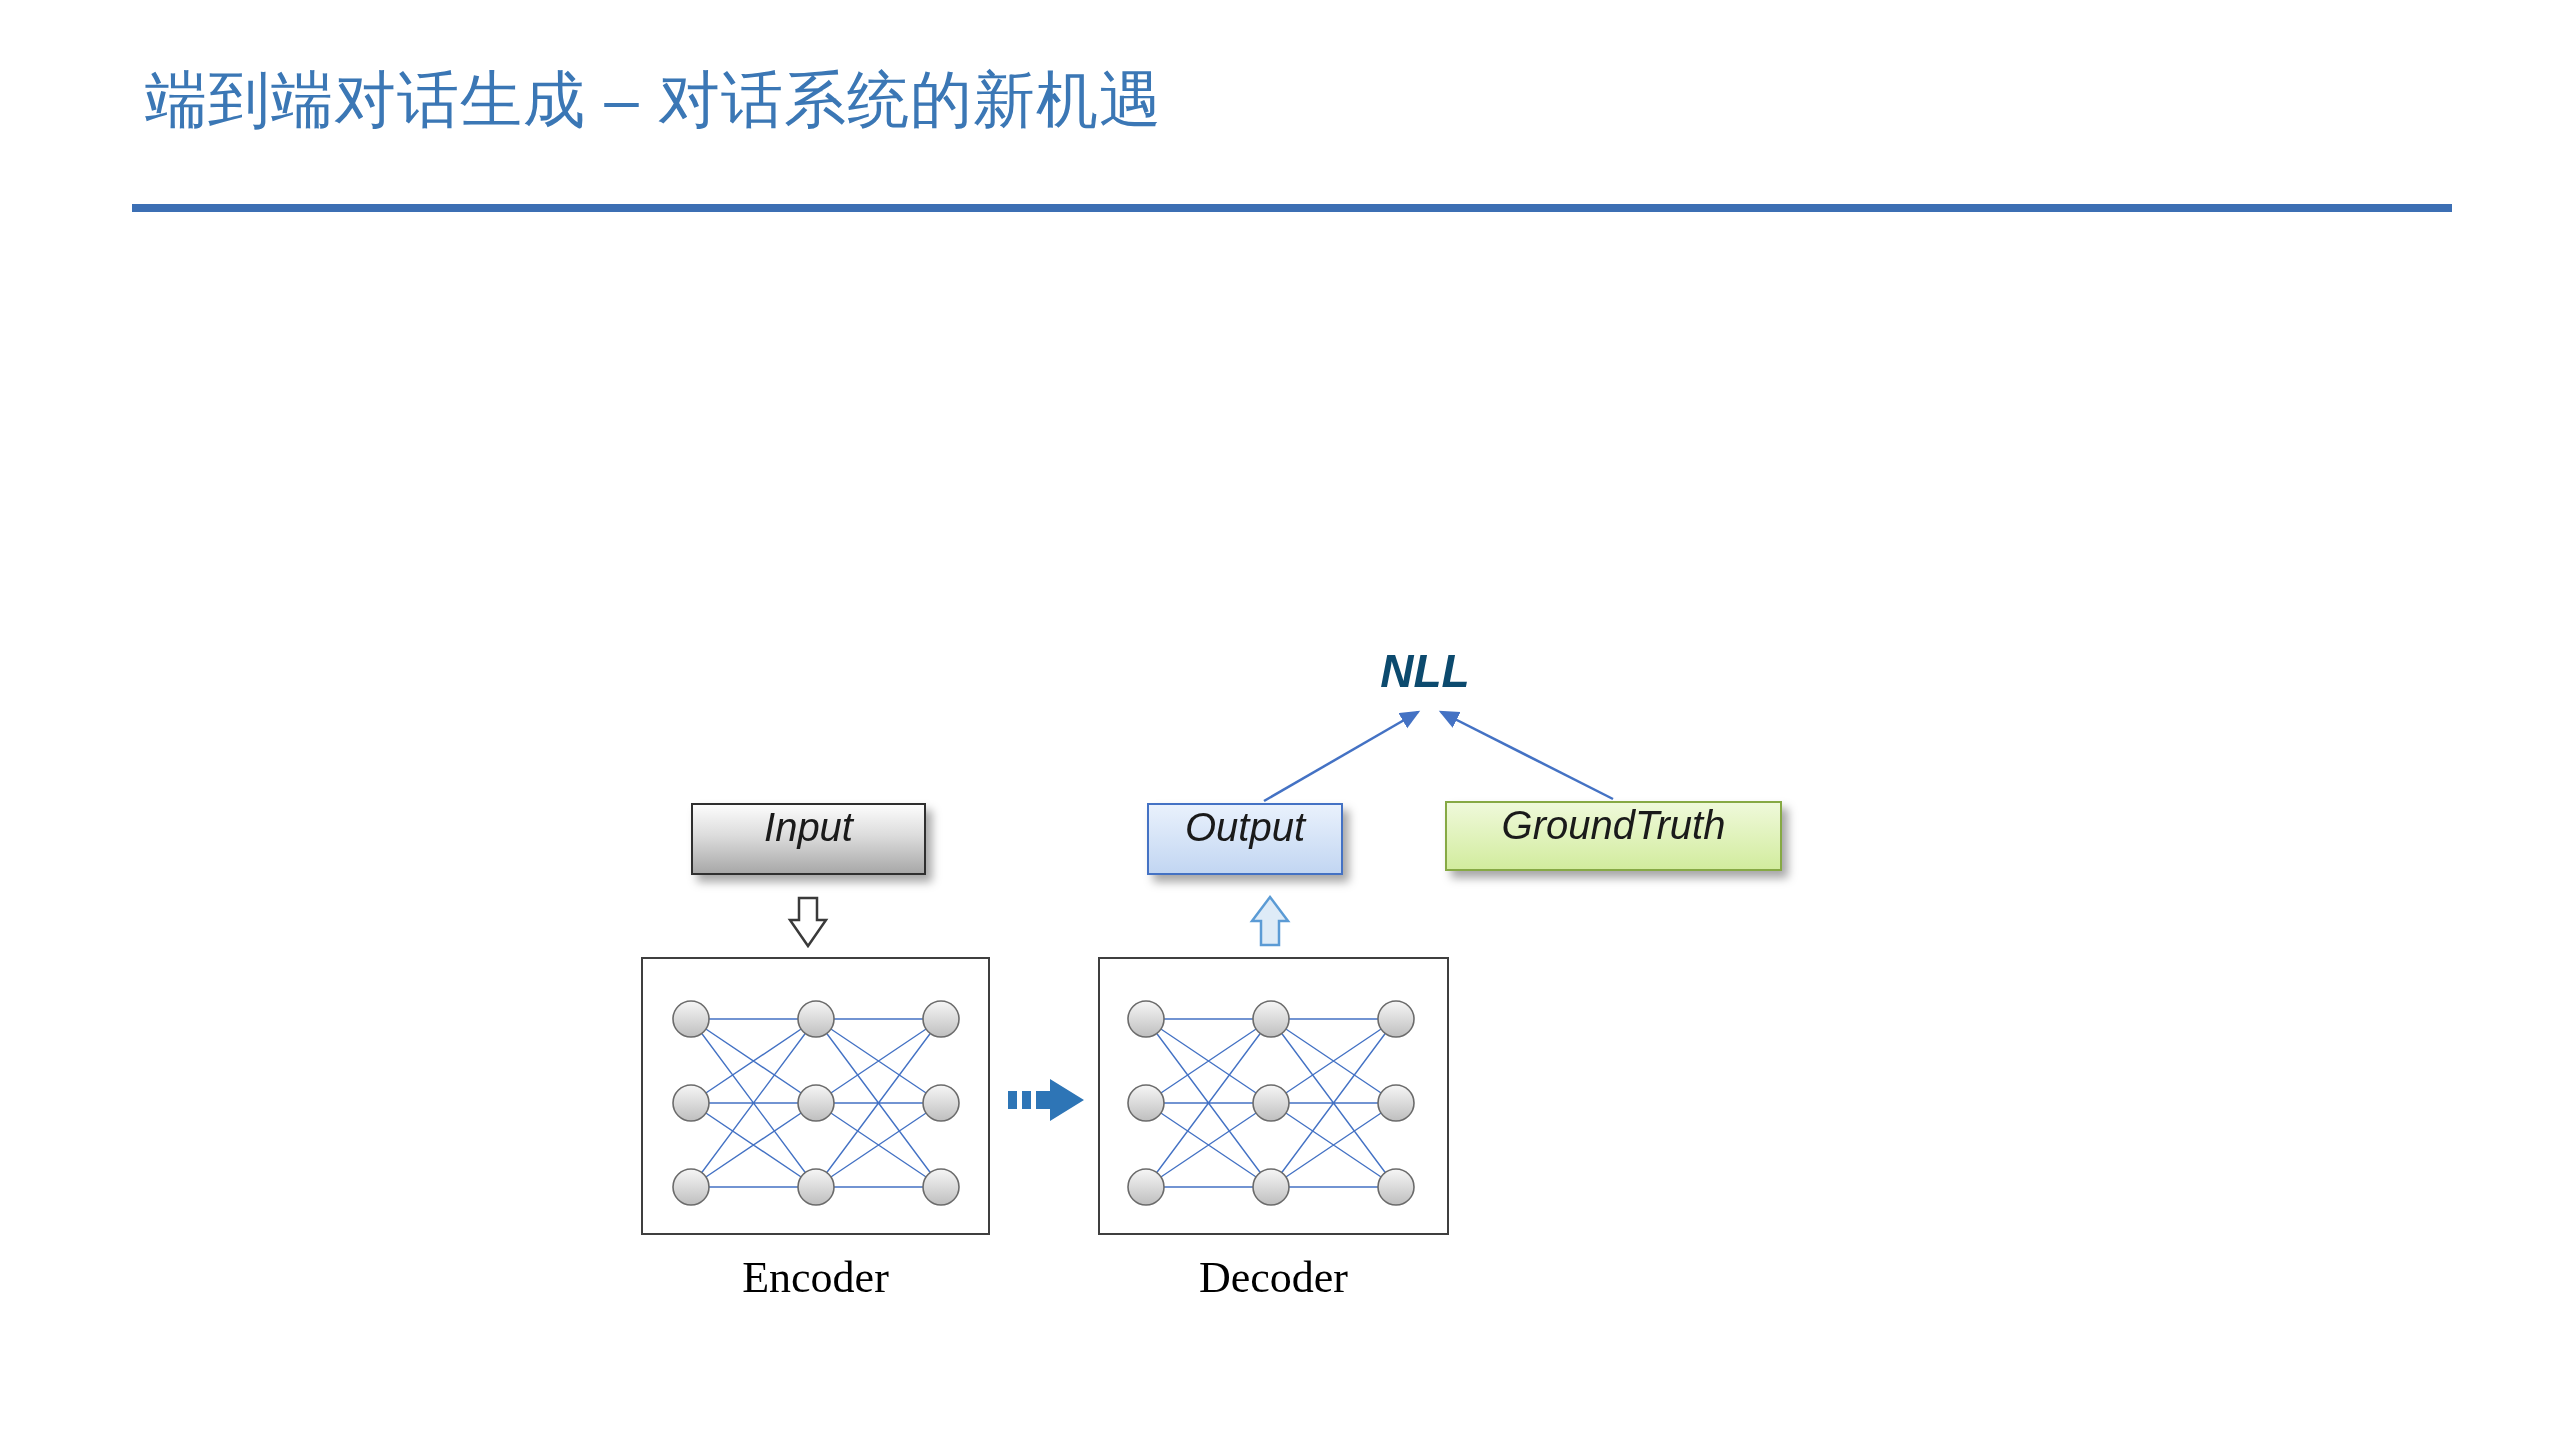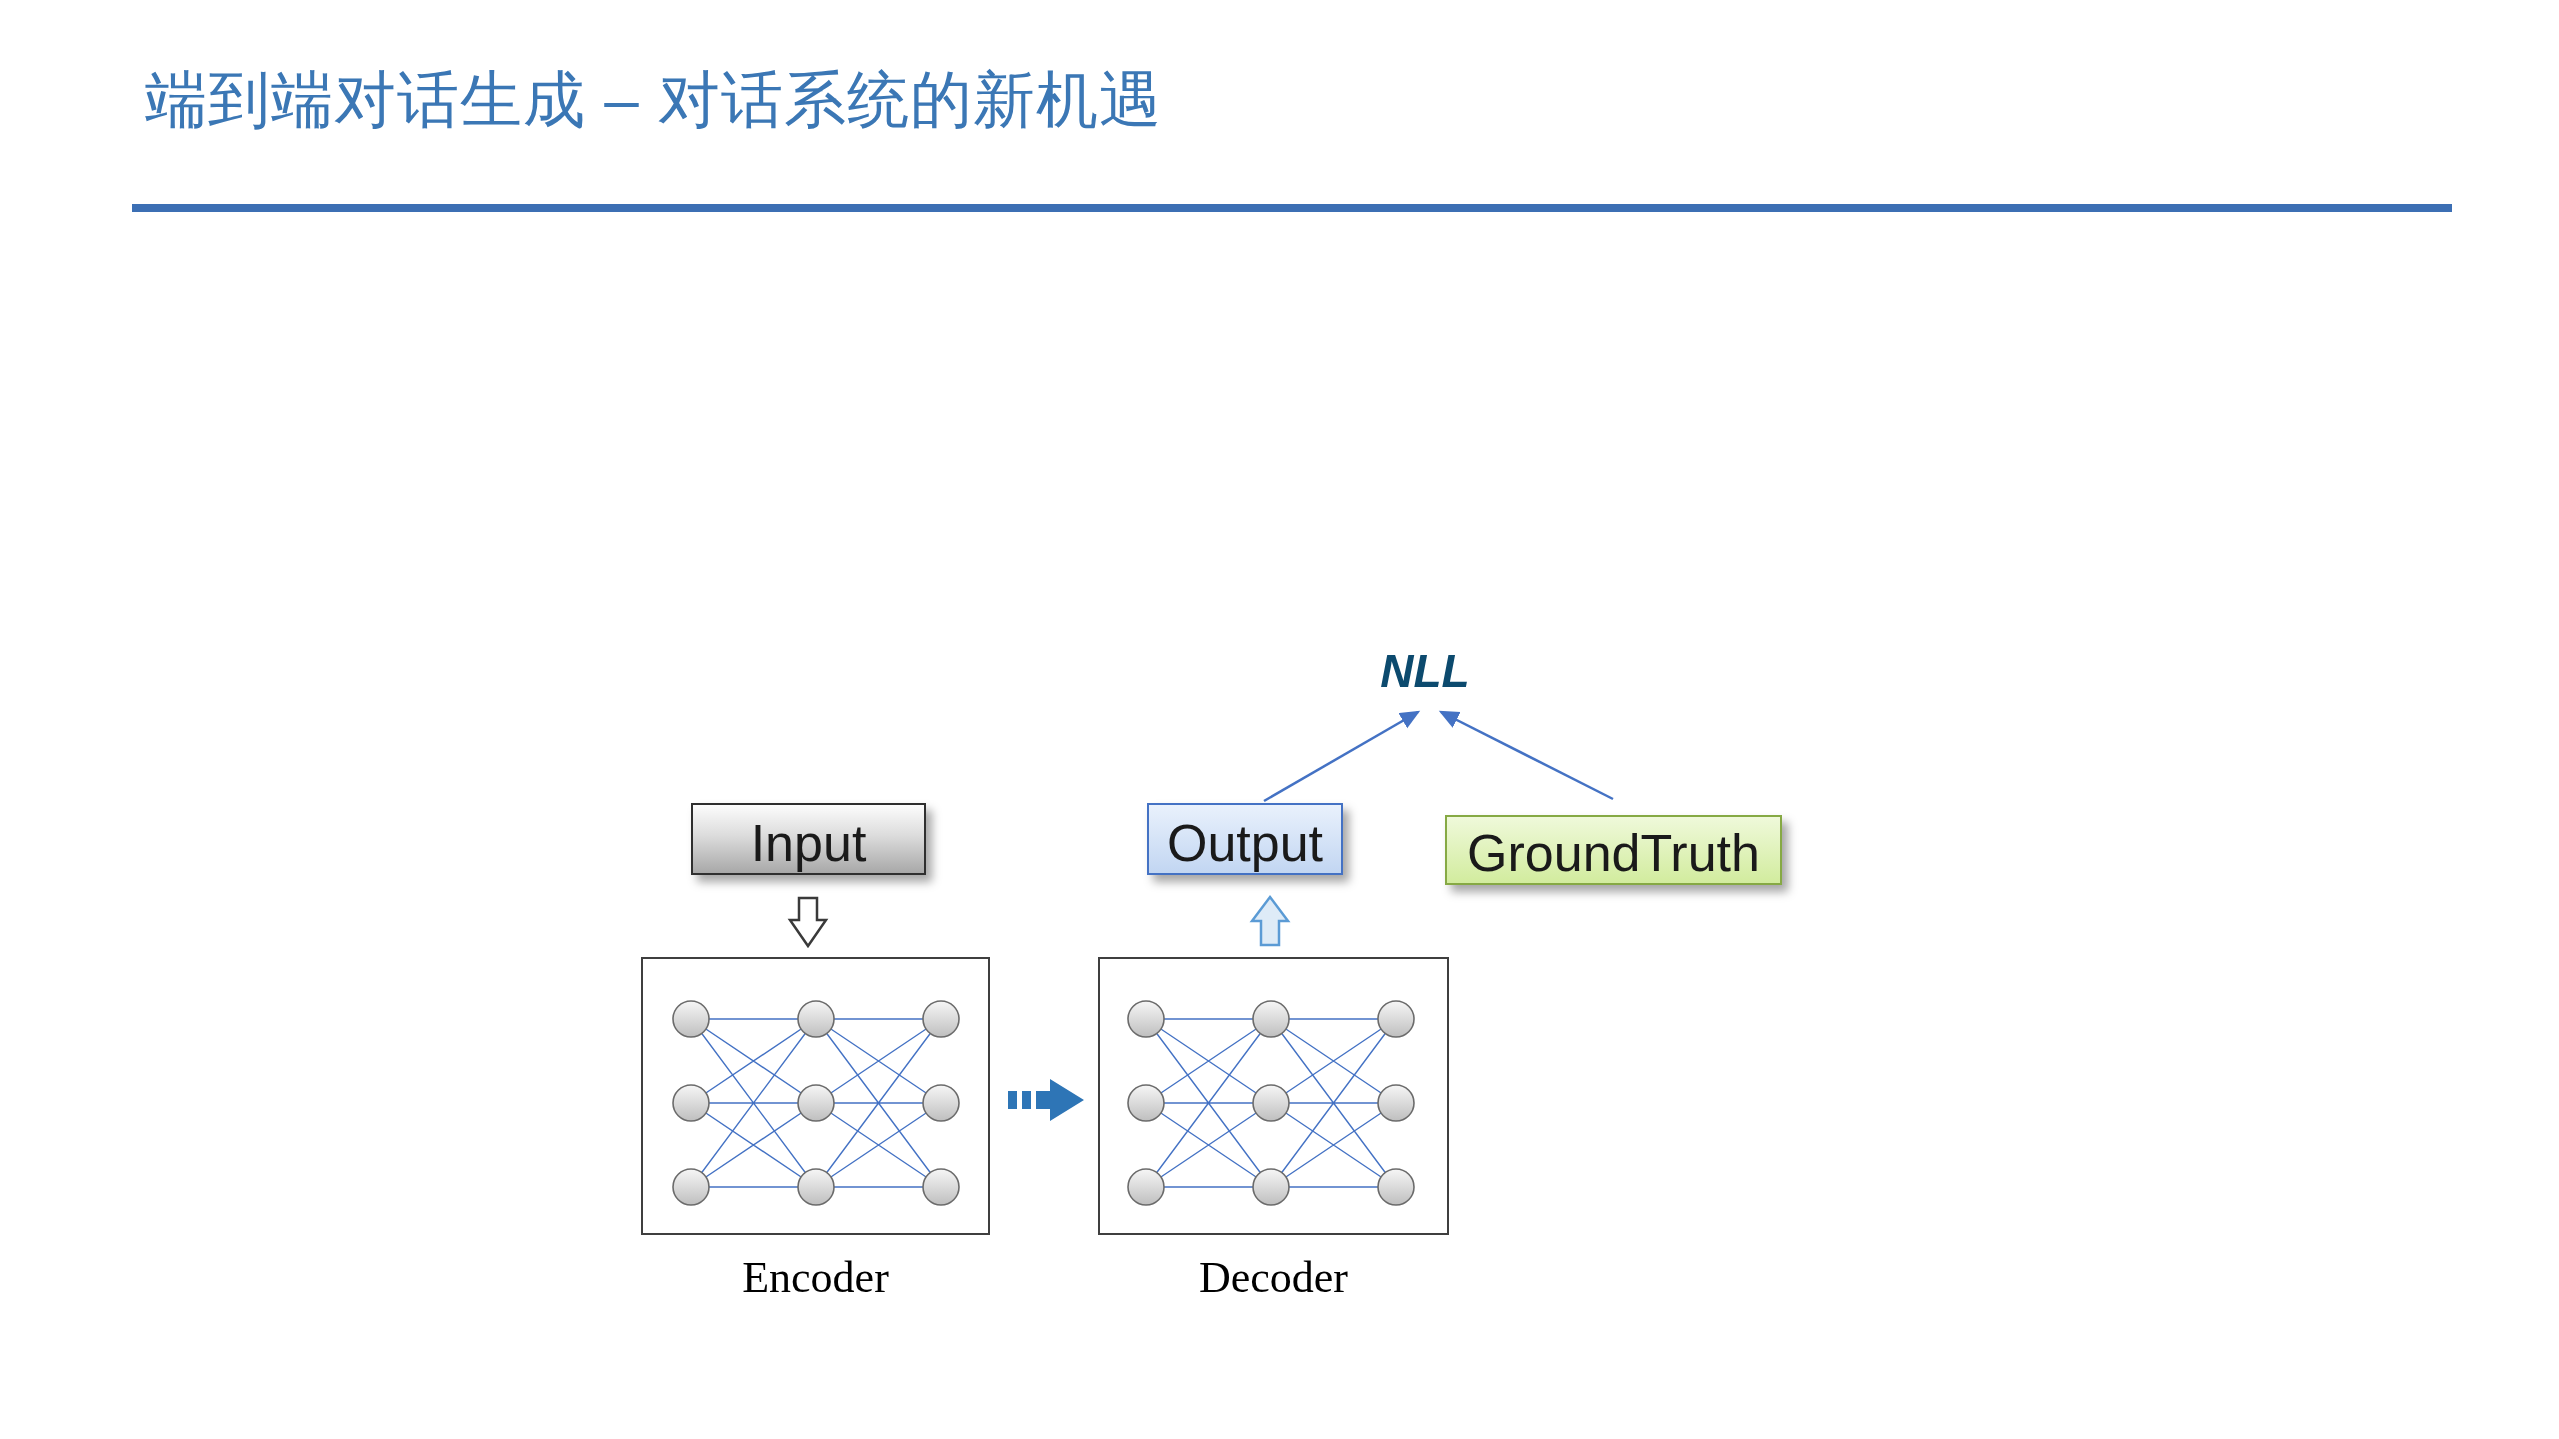--- a/index.html
+++ b/index.html
@@ -12,32 +12,32 @@
         background:#3C6FB4;z-index:2;}
 
   .bullets{position:absolute;left:158px;top:258px;z-index:2;}
   .bullet-item{display:flex;align-items:center;margin-bottom:25px;
                font-size:44px;color:#141414;line-height:50px;}
   .dot{width:24px;height:24px;border-radius:50%;background:#2E75B6;
        margin-right:30px;flex:0 0 auto;}
 
   .overlay{position:absolute;left:0;top:0;width:2559px;height:1439px;z-index:1;}
 
-  .label-box{position:absolute;z-index:2;display:flex;align-items:flex-end;
-             justify-content:center;font-size:52px;color:#1a1a1a;
+  .label-box{position:absolute;z-index:2;display:flex;align-items:flex-start;
+             justify-content:center;font-style:italic;font-size:40px;color:#1a1a1a;
              box-shadow:6px 7px 9px rgba(0,0,0,0.35);box-sizing:border-box;}
   .input-box{left:691px;top:803px;width:235px;height:72px;
              background:linear-gradient(180deg,#fcfcfc,#dcdcdc 45%,#a8a8a8);
              border:2px solid #2f2f2f;}
   .output-box{left:1147px;top:803px;width:196px;height:72px;
               background:linear-gradient(180deg,#e9f1fc,#c2d6f2);
               border:2px solid #4472C4;}
   .groundtruth-box{left:1445px;top:801px;width:337px;height:70px;
                    background:linear-gradient(180deg,#eff9da,#d2ec9e);
-                   border:2px solid #86A944;margin-top:14px;}
+                   border:2px solid #86A944;}
 
   .nll{position:absolute;left:1335px;top:644px;width:180px;text-align:center;
        z-index:2;font-size:46px;font-style:italic;font-weight:600;color:#0c4a6e;}
 
   .net-label{position:absolute;z-index:2;text-align:center;
              font-family:"Liberation Serif",serif;font-size:44px;color:#000;}
   .encoder-label{left:642px;top:1252px;width:347px;}
   .decoder-label{left:1099px;top:1252px;width:349px;}
 </style>
 </head>

